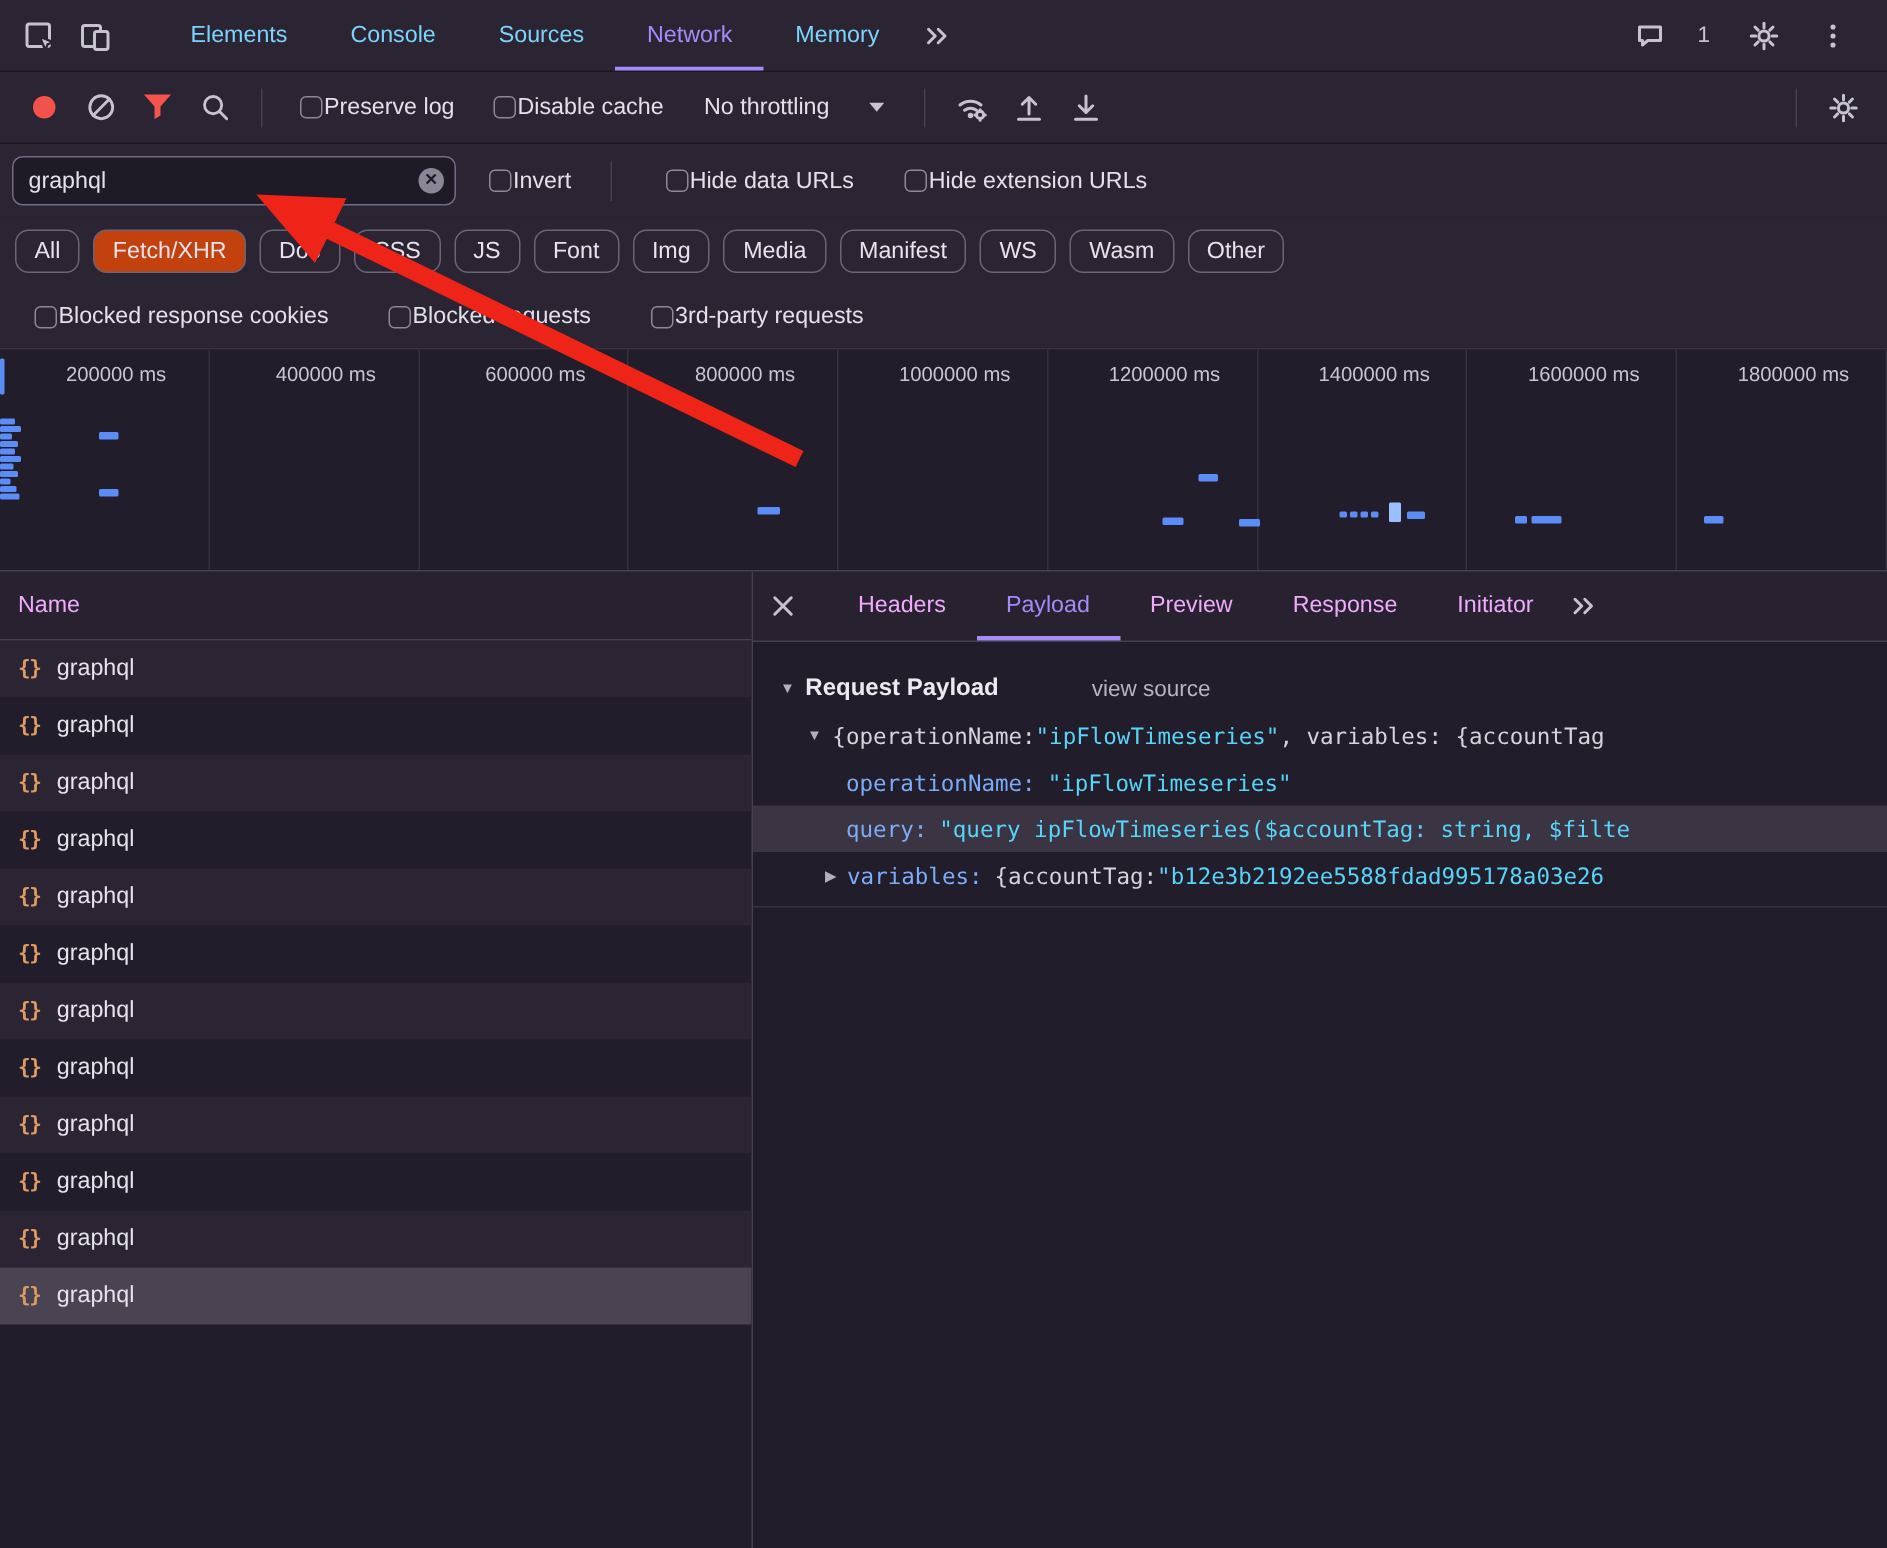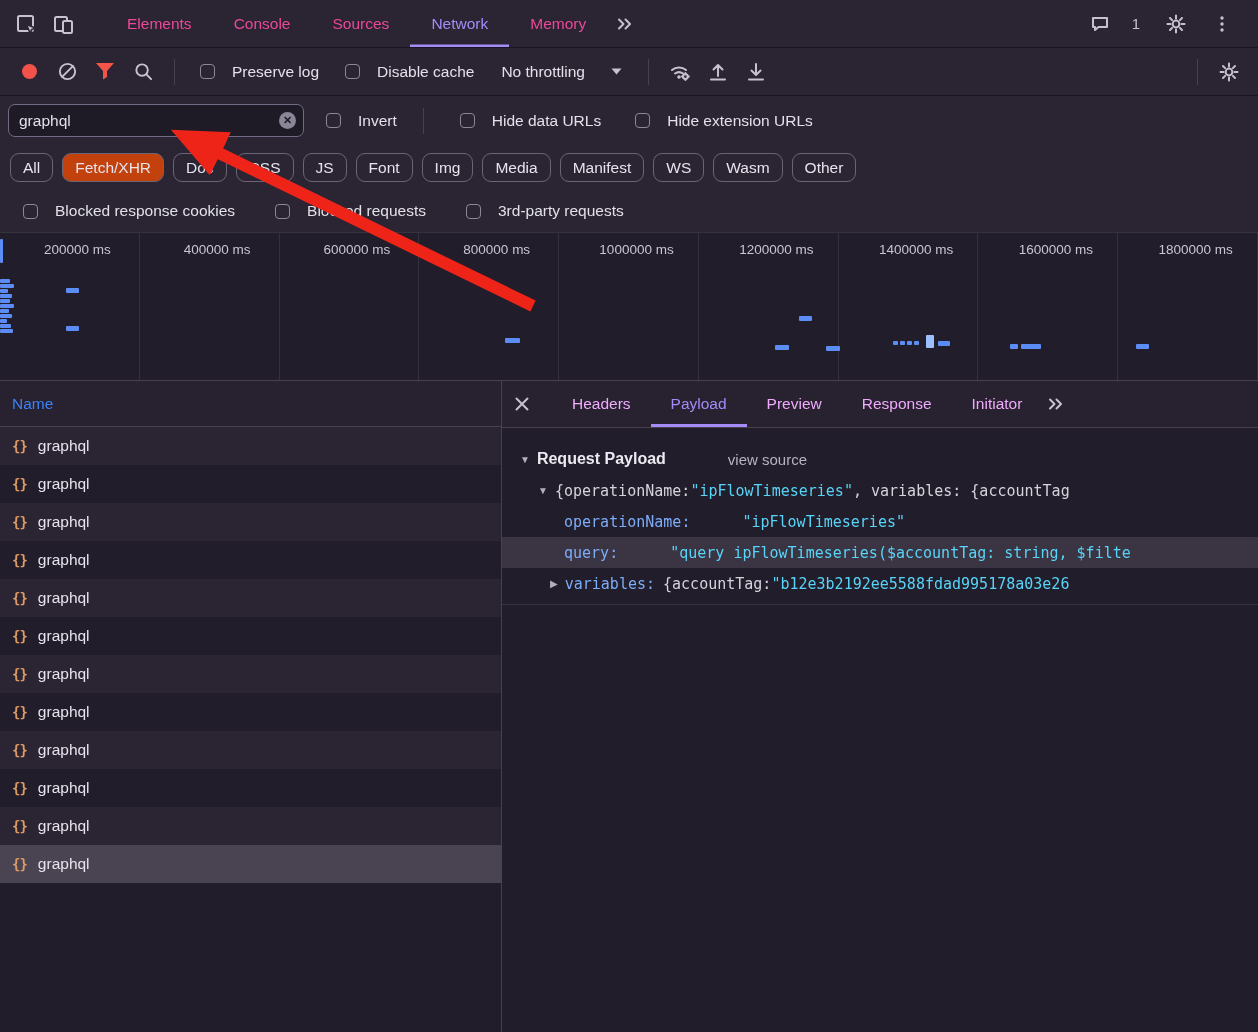--- a/index.html
+++ b/index.html
@@ -19,31 +19,31 @@
   .icon-btn{display:inline-flex;align-items:center;justify-content:center;width:28px;height:28px;flex:none;cursor:default;}
   .vdiv{width:1px;height:26px;background:var(--border);margin:0 12px;flex:none;}
   .spacer{flex:1;}
   svg{display:block;}
   .stroke{stroke:var(--muted);fill:none;stroke-width:2;stroke-linecap:round;stroke-linejoin:round;}
 
   
   .tabbar{height:48px;background:var(--bg1);border-bottom:1px solid var(--seam);display:flex;align-items:center;padding:0 12px;flex:none;}
   .tabbar .icon-btn{margin-right:10px;}
   .tabs{display:flex;height:100%;margin-left:18px;}
-  .tab{padding:0 21px;line-height:47px;color:#ec4899;white-space:nowrap;}
+  .tab{padding:0 21px;line-height:47px;color:#7dd3fc;white-space:nowrap;}
   .tab.active{color:var(--accent);box-shadow:inset 0 -2.5px 0 var(--accent);}
   .more-tabs{margin-left:4px;}
   .tabbar-right{margin-left:auto;display:flex;align-items:center;gap:8px;}
   .badge{color:var(--muted);font-size:15px;margin-right:14px;}
 
   
   .toolbar{height:48px;background:var(--bg1);border-bottom:1px solid var(--seam);display:flex;align-items:center;padding:0 10px;flex:none;}
   .toolbar .icon-btn{margin:0 5px;}
   .record-dot{width:15px;height:15px;border-radius:50%;background:var(--record);}
-  .cb-item{display:flex;align-items:center;gap:17px;margin:0 13px;white-space:nowrap;color:var(--text);}
+  .cb-item{display:flex;align-items:center;gap:1px;margin:0 13px;white-space:nowrap;color:var(--text);}
   .cb{width:15px;height:15px;border:1.7px solid #8d8896;border-radius:4px;flex:none;background:transparent;}
   .throttle{display:flex;align-items:center;gap:26px;margin:0 14px;white-space:nowrap;}
 
   
   .filterrow{height:49px;background:var(--bg1);display:flex;align-items:center;padding:0 8px;flex:none;}
   .filter-wrap{position:relative;width:296px;height:33px;flex:none;}
   .filter-wrap input{
     width:100%;height:100%;background:#1e1a26;border:1px solid #716b85;border-radius:7px;
     color:var(--text);font-family:"Liberation Sans",sans-serif;font-size:15.5px;padding:0 34px 0 10px;outline:none;
   }
@@ -64,41 +64,41 @@
   .timeline{position:relative;height:148px;background:var(--bg0);border-bottom:1px solid var(--border);flex:none;overflow:hidden;}
   .tl-cols{position:absolute;inset:0;display:flex;}
   .tl-col{flex:1;border-right:1px solid #352f3f;margin-left:16px;}
   .tl-tick{display:block;margin-top:9px;text-align:center;font-size:13.5px;color:#c9c5d1;white-space:nowrap;}
   .tl-bar{position:absolute;background:var(--bar);border-radius:1px;}
   .tl-bar.bright{background:#9cc0ff;}
 
   
   .main{flex:1;display:flex;min-height:0;}
   .left{width:502px;flex:none;border-right:1px solid var(--border);display:flex;flex-direction:column;background:var(--bg0);}
-  .name-header{height:46px;line-height:45px;padding-left:12px;background:var(--bg2);border-bottom:1px solid var(--border);color:#3b82f6;}
+  .name-header{height:46px;line-height:45px;padding-left:12px;background:var(--bg2);border-bottom:1px solid var(--border);color:#f0abfc;}
   .request-rows{flex:1;overflow:hidden;}
   .request-row{height:38px;display:flex;align-items:center;gap:11px;padding-left:12px;color:#e6e3ec;}
   .request-row:nth-child(odd){background:#2a2433;}
   .request-row.selected{background:#4a4452;}
   .req-icon{color:var(--brace);font-family:"DejaVu Sans Mono",monospace;font-size:14px;font-weight:bold;letter-spacing:-1px;}
 
   .right{flex:1;display:flex;flex-direction:column;min-width:0;background:var(--bg0);}
   .detail-tabs{height:47px;background:var(--bg2);border-bottom:1px solid var(--border);display:flex;align-items:center;padding:0 6px;flex:none;}
   .dtabs{display:flex;height:100%;margin-left:16px;}
   .dtab{padding:0 20px;line-height:46px;color:#f0abfc;white-space:nowrap;}
   .dtab.active{color:var(--accent);box-shadow:inset 0 -3px 0 var(--accent);}
 
   .detail-body{flex:1;padding-top:15px;overflow:hidden;font-family:"DejaVu Sans Mono",monospace;font-size:15px;}
   .dp-title-row{display:flex;align-items:center;height:32px;padding-left:18px;font-family:"Liberation Sans",sans-serif;}
   .tri{color:#b3afbc;font-size:10px;margin-right:7px;font-family:"Liberation Sans",sans-serif;}
   .dp-title{font-weight:bold;font-size:16px;color:#eceaf1;}
   .view-source{margin-left:62px;font-size:15px;color:#b7b3bf;}
   .code-line{height:31px;display:flex;align-items:center;white-space:nowrap;overflow:hidden;}
   .code-line.lvl1{padding-left:36px;}
-  .code-line.lvl2{padding-left:62px;gap:44px;}
+  .code-line.lvl2{padding-left:62px;}
   .code-line.vars{padding-left:48px;}
   .code-line.highlight{background:#3b3443;}
   .k{color:var(--key);margin-right:8px;}
   .s{color:var(--str);}
   .p{color:#d6d3dc;}
   .code-divider{border-top:1px solid var(--soft);margin-top:5px;}
 
   .arrow{position:absolute;inset:0;z-index:40;pointer-events:none;}
 </style>
 </head>

